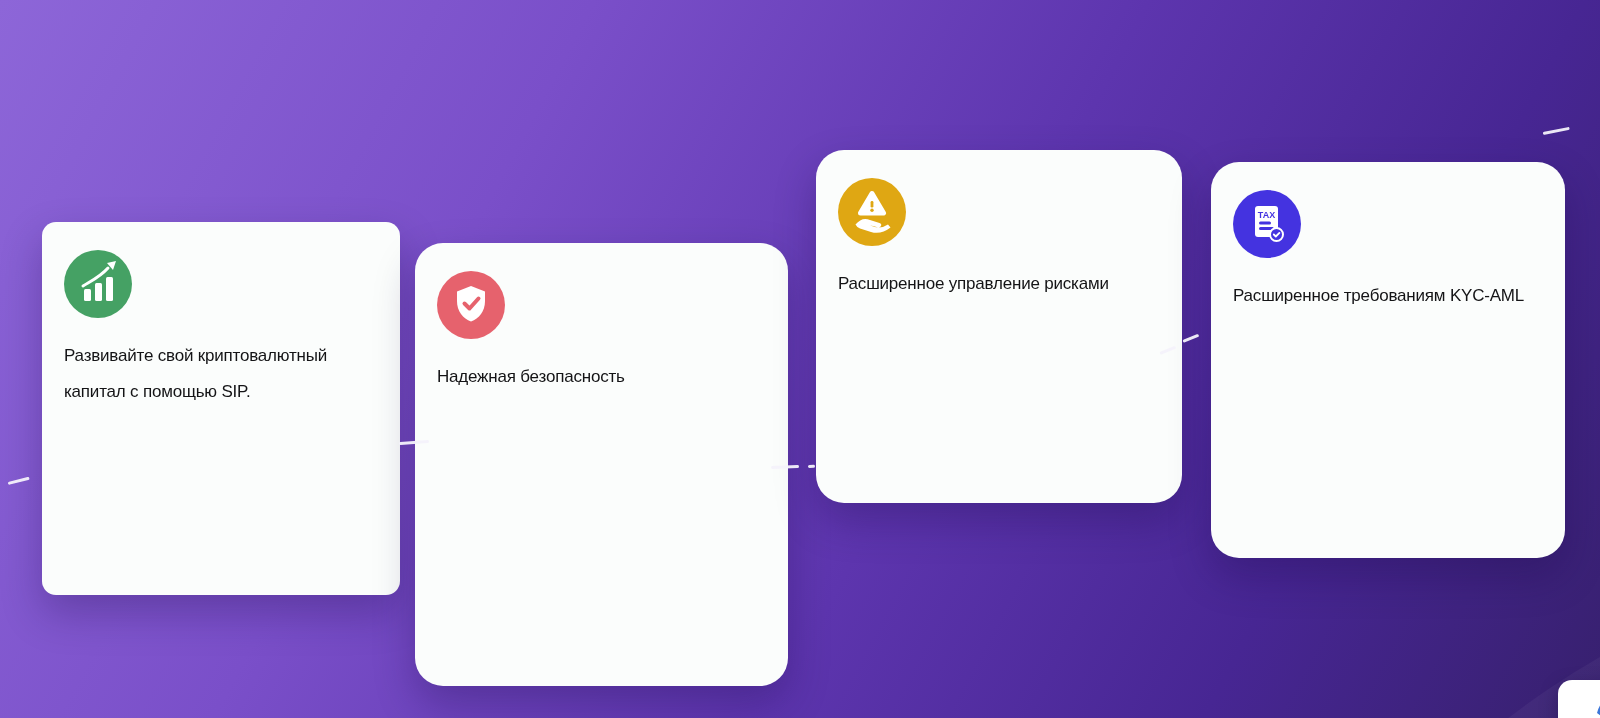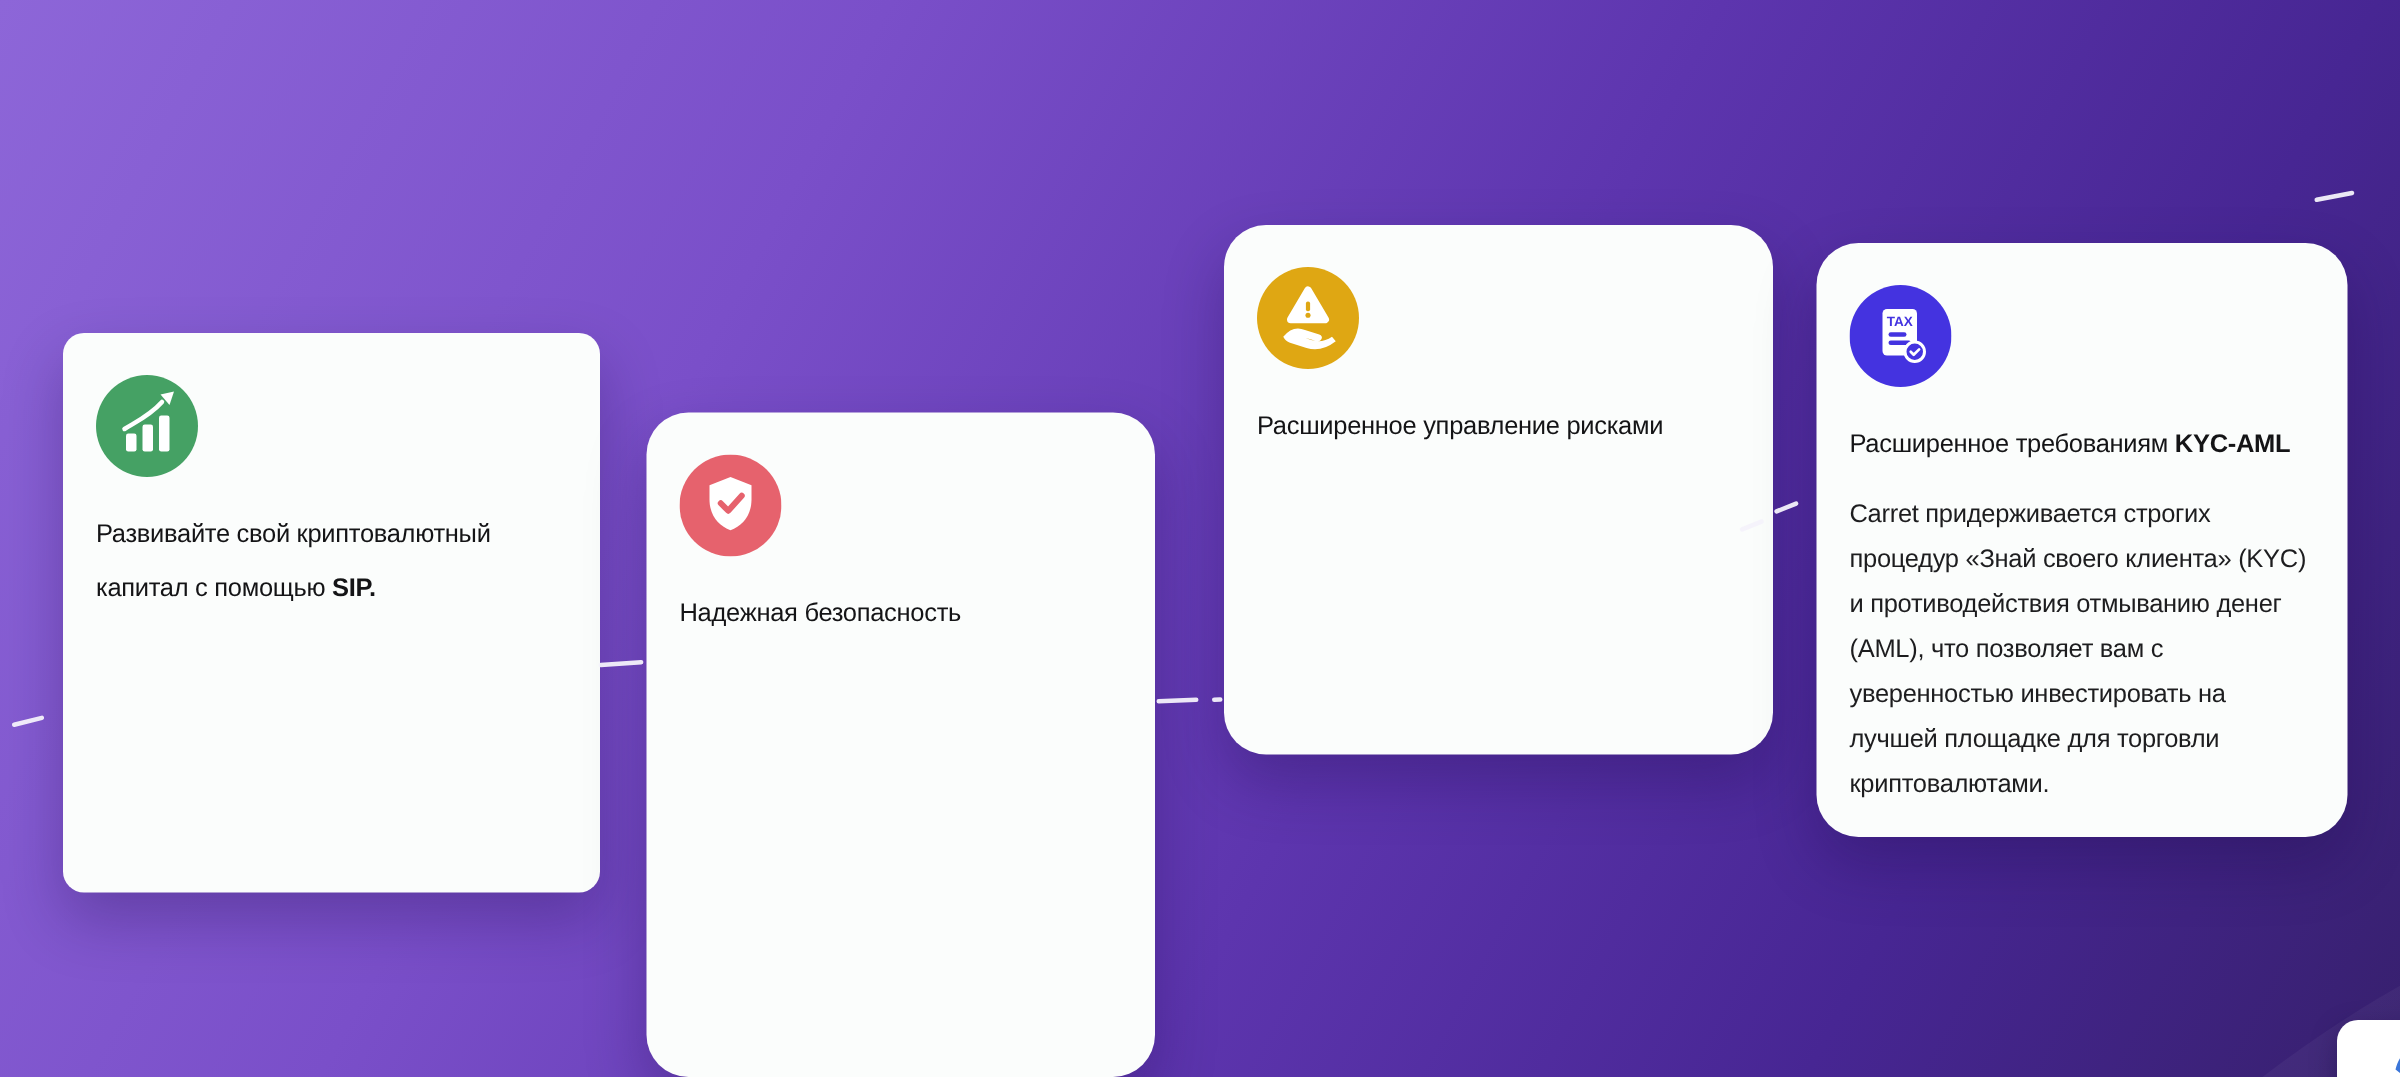--- a/index.html
+++ b/index.html
@@ -16,29 +16,29 @@
     position:absolute;left:40px;top:31px;width:1420px;
     color:#ffffff;font-size:19px;line-height:26px;letter-spacing:-0.2px;
   }
   .card{
     position:absolute;box-sizing:border-box;
     background:#fbfdfc;border-radius:28px;
     padding:28px 24px 24px 22px;
     box-shadow:0 18px 40px rgba(25,8,70,0.28);
   }
   #card-0{left:42px;top:222px;width:358px;height:373px;border-radius:14px;}
-  #card-1{left:431px;top:243px;width:339px;height:443px;margin-top:32px;}
+  #card-1{left:415px;top:243px;width:373px;height:443px;}
   #card-2{left:816px;top:150px;width:366px;height:353px;}
   #card-3{left:1211px;top:121px;width:354px;height:396px;margin-top:41px;}
   .icon{display:block;margin-bottom:20px;}
   .card-title{
     margin:0 0 14px 0;font-size:17px;font-weight:400;line-height:36px;
     color:#141416;letter-spacing:-0.2px;
   }
-  .card-title b{font-weight:700;}
+  .card-title b{font-weight:400;}
   .card-body{
     margin:0;font-size:17px;line-height:30px;color:#1d1d1f;letter-spacing:-0.2px;
   }
   .dash{
     position:absolute;height:3px;border-radius:2px;background:#f4f2fb;opacity:0.95;
     transform-origin:left center;
   }
   .chat-widget{
     position:absolute;left:1558px;top:680px;width:76px;height:64px;
     background:#ffffff;border-radius:14px;border:none;cursor:pointer;
@@ -90,21 +90,20 @@
     <svg class="icon" width="68" height="68" viewBox="0 0 68 68">
       <circle cx="34" cy="34" r="34" fill="#4433e0"></circle>
       <rect x="22" y="16" width="23" height="31" rx="3" fill="#ffffff"></rect>
       <text x="33.5" y="27.5" text-anchor="middle" font-size="9" font-weight="bold" font-family="Liberation Sans, sans-serif" fill="#4433e0">TAX</text>
       <rect x="26" y="31.5" width="12" height="3" rx="1.5" fill="#4433e0"></rect>
       <rect x="26" y="37" width="15" height="3" rx="1.5" fill="#4433e0"></rect>
       <circle cx="43.5" cy="44.5" r="6.5" stroke="#ffffff" stroke-width="2" fill="#4433e0"></circle>
       <path d="M40.8 44.5 L42.8 46.5 L46.4 42.9" stroke="#ffffff" stroke-width="1.8" fill="none" stroke-linecap="round" stroke-linejoin="round"></path>
     </svg>
     <h3 class="card-title"><span>Расширенное требованиям </span><b>KYC-AML</b></h3>
-    <p class="card-body">Carret придерживается строгих процедур «Знай своего клиента» (KYC) и противодействия отмыванию денег (AML), что позволяет вам с уверенностью инвестировать на лучшей площадке для торговли криптовалютами.</p>
   </div>
 
   <div class="dash" style="left:8px;top:482px;width:22px;transform:rotate(-14deg);"></div>
   <div class="dash" style="left:399px;top:442px;width:30px;transform:rotate(-4deg);"></div>
   <div class="dash" style="left:771px;top:466px;width:28px;transform:rotate(-2deg);"></div>
   <div class="dash" style="left:808px;top:465px;width:7px;transform:rotate(-2deg);"></div>
   <div class="dash" style="left:1160px;top:352px;width:17px;transform:rotate(-22deg);"></div>
   <div class="dash" style="left:1183px;top:340px;width:17px;transform:rotate(-22deg);"></div>
   <div class="dash" style="left:1543px;top:132px;width:27px;transform:rotate(-11deg);"></div>
 

